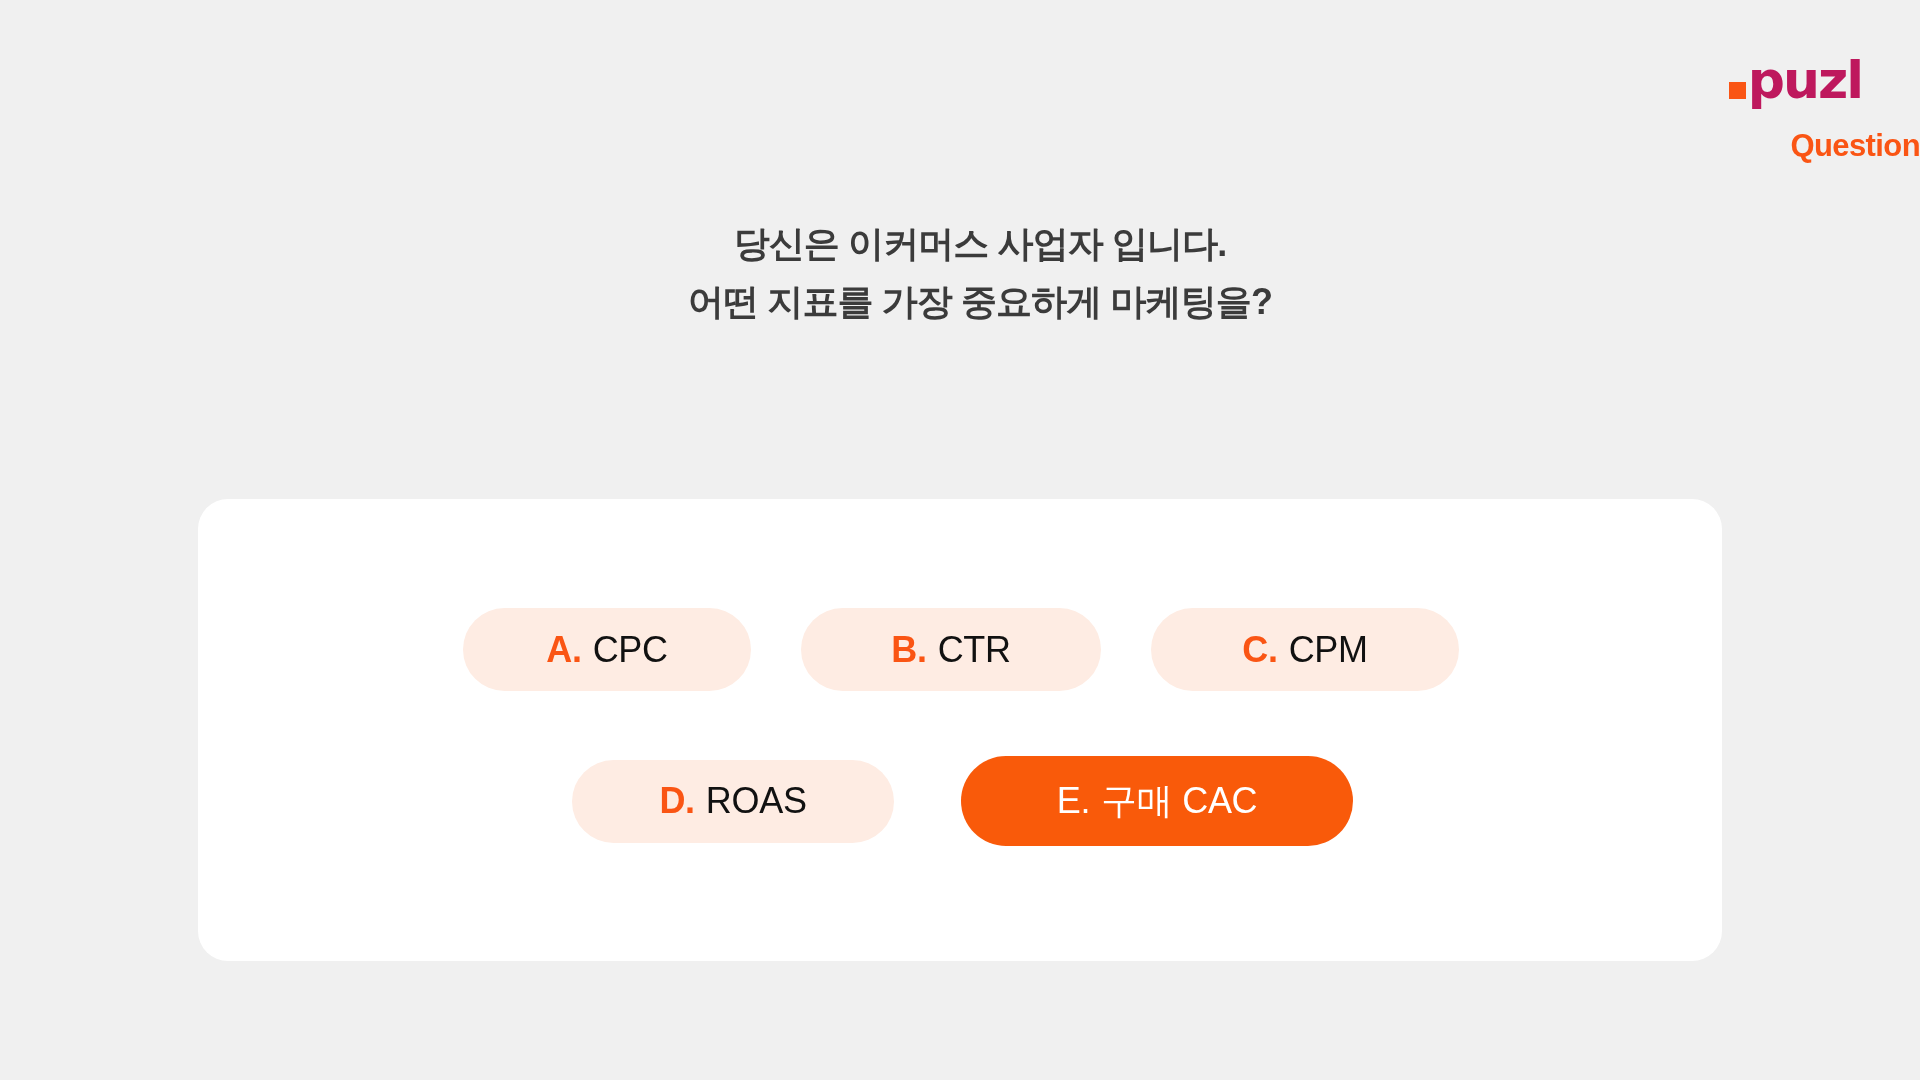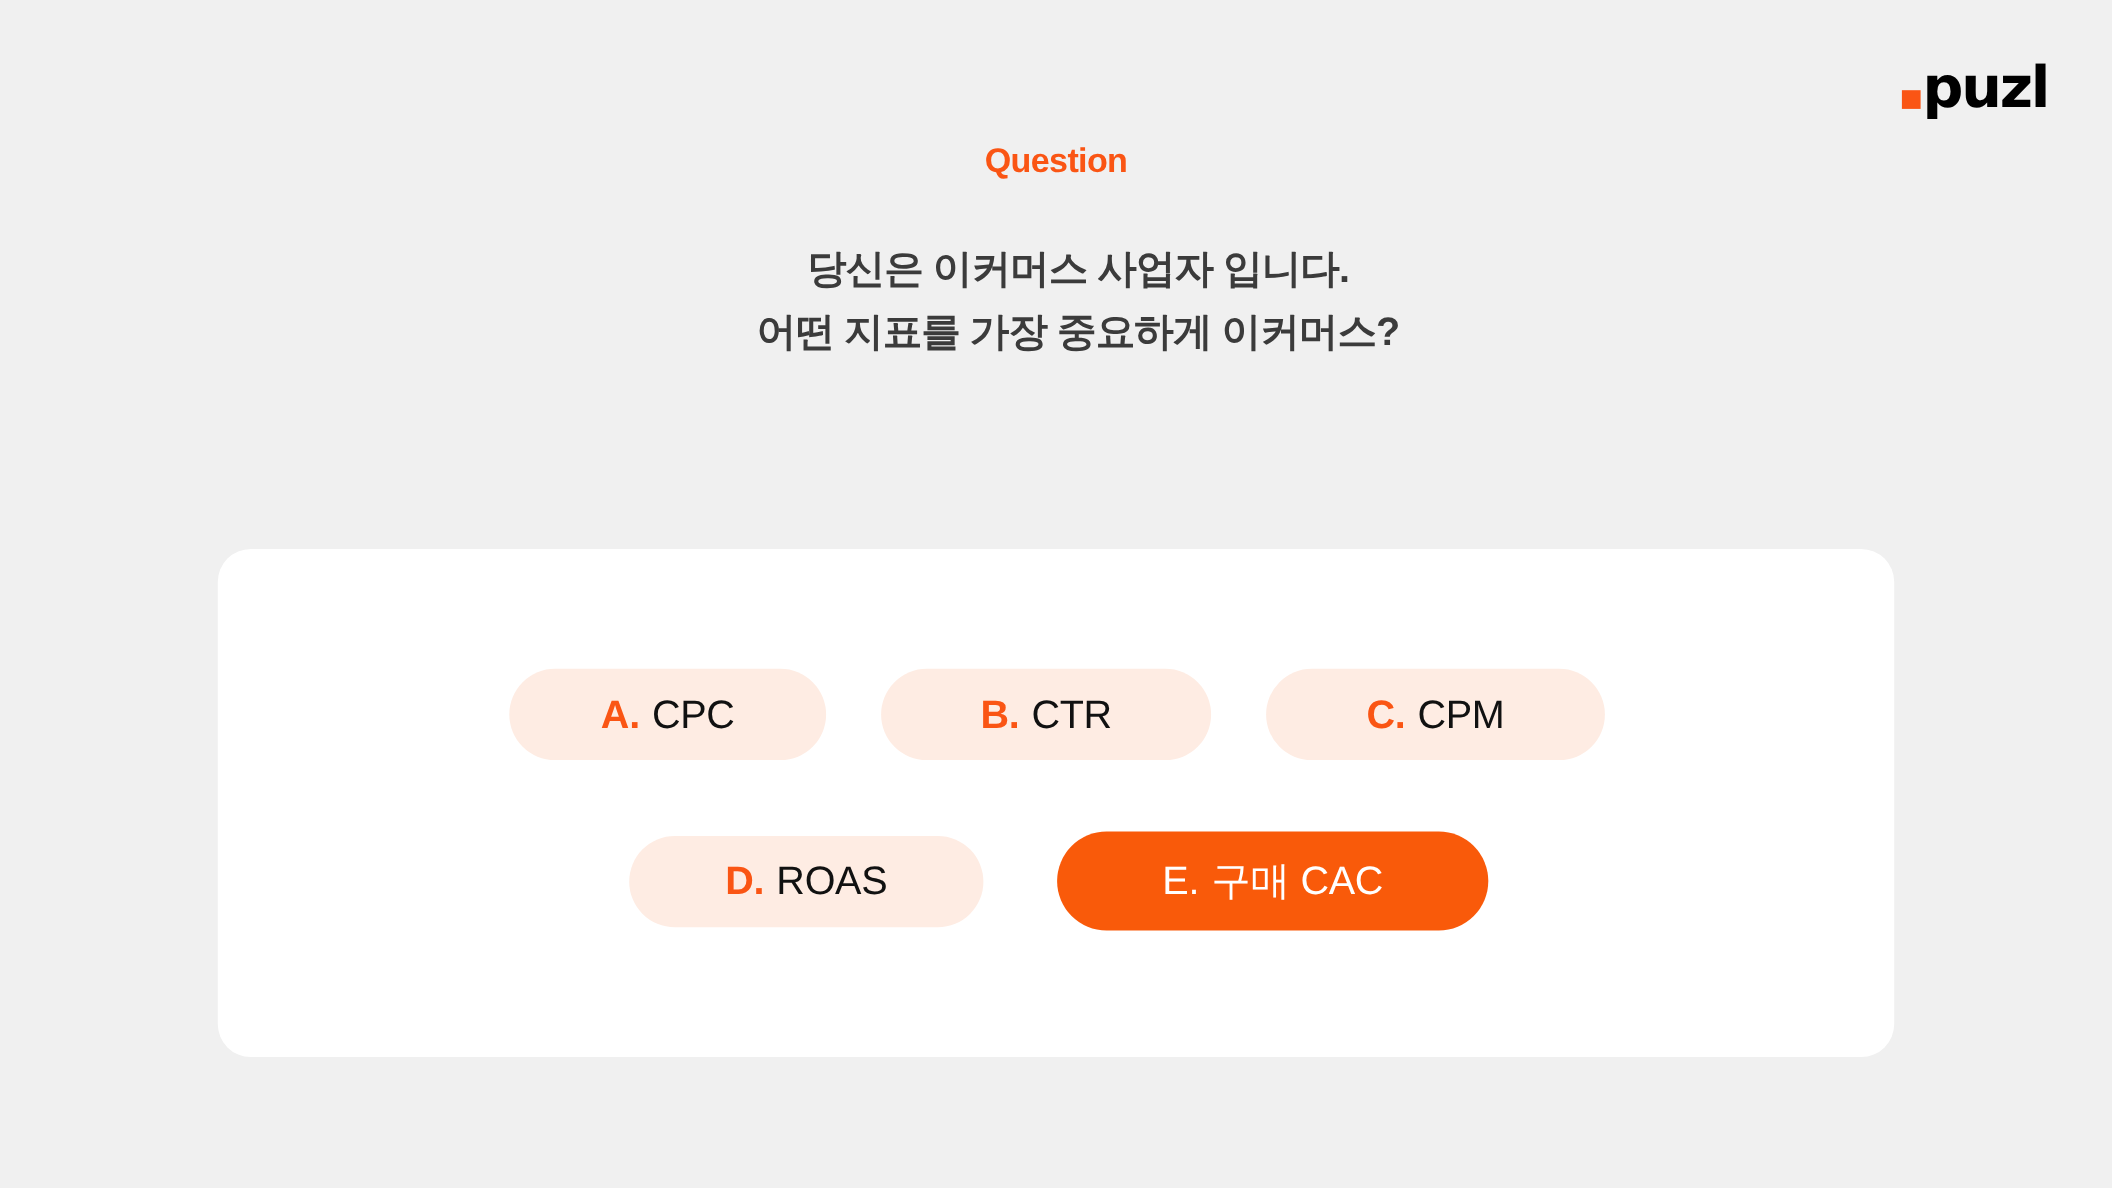--- a/index.html
+++ b/index.html
@@ -30,33 +30,33 @@
     width: 17px;
     height: 17px;
     background: #fa5514;
     margin-right: 2px;
     margin-bottom: 3px;
     flex: none;
   }
   .logo-word {
     font-size: 52px;
     font-weight: 700;
-    color: #000000;
+    color: #be185d;
     letter-spacing: -2.0px;
     line-height: 0.80;
     font-family: "DejaVu Sans", "Liberation Sans", sans-serif;
   }
 
   
   .q-label {
     position: absolute;
     top: 128px;
     left: 0;
     width: 1920px;
-    text-align: center;
+    text-align: right;
     font-size: 31px;
     font-weight: 700;
     color: #fa5514;
     letter-spacing: -0.6px;
   }
 
   .q-body {
     position: absolute;
     top: 215px;
     left: 0;
@@ -129,21 +129,21 @@
 
 <div class="logo">
   <span class="logo-dot"></span>
   <span class="logo-word">puzl</span>
 </div>
 
 <div class="q-label">Question</div>
 
 <div class="q-body">
   <span class="q-line">당신은 이커머스 사업자 입니다.</span>
-  <span class="q-line">어떤 지표를 가장 중요하게 이커머스?</span>
+  <span class="q-line">어떤 지표를 가장 중요하게 마케팅을?</span>
 </div>
 
 <div class="card">
 
   <div class="opt-row row-1">
     <div class="pill w-a">
       <span class="mark">A.</span>
       <span>CPC</span>
     </div>
     <div class="pill w-b">

